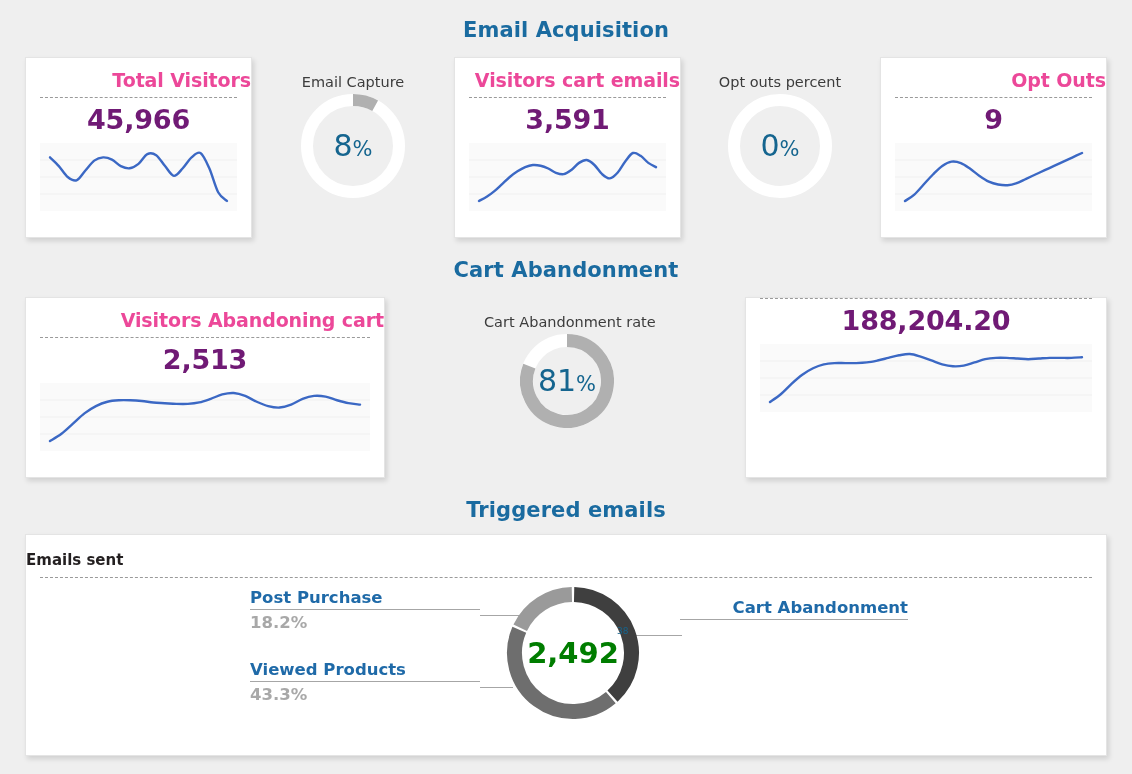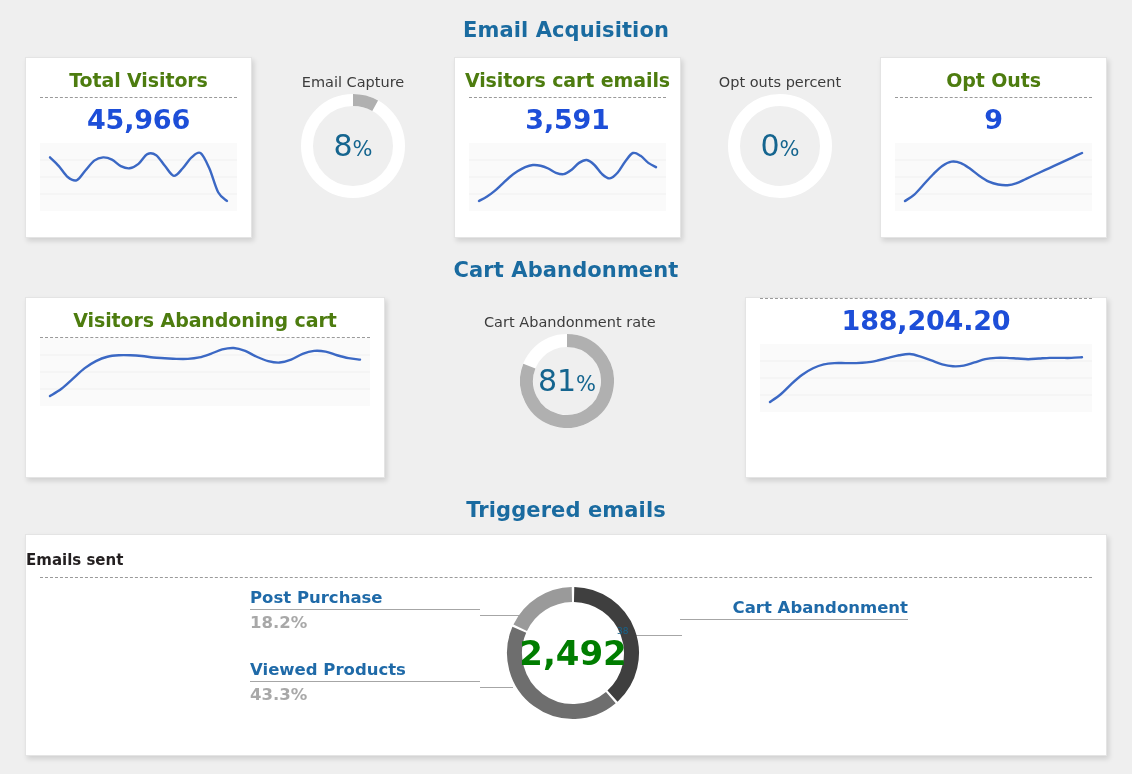--- a/index.html
+++ b/index.html
@@ -27,36 +27,36 @@
 
   
   .kpi-card {
     position: absolute;
     background: #ffffff;
     border: 1px solid #e4e4e4;
     box-shadow: 2px 3px 5px rgba(0,0,0,.13);
     padding: 0;
   }
   .kpi-title {
-    text-align: center;
+    text-align: right;
     font-size: 19px;
-    color: #4d7c0f;
+    color: #ec4899;
     font-weight: 600;
     padding-top: 11px;
     padding-bottom: 6px;
     letter-spacing: -0.1px;
   }
   .kpi-rule {
     border-top: 1px dashed #9a9a9a;
     margin: 0 14px;
     height: 0;
   }
   .kpi-value {
     text-align: center;
-    color: #1d4ed8;
+    color: #701a75;
     font-size: 27px;
     font-weight: 600;
     padding-top: 6px;
     padding-bottom: 8px;
     letter-spacing: -0.2px;
   }
   .spark-wrap {
     margin: 0 14px 14px 14px;
     background: #fafafa;
     position: relative;
@@ -143,21 +143,21 @@
     left: 505px; top: 586px;
     width: 136px; height: 134px;
   }
   #emails-donut svg { display: block; }
   #emails-donut .center-num {
     position: absolute;
     left: 0; right: 0; top: 50%;
     transform: translateY(-50%);
     text-align: center;
     color: #007d00;
-    font-size: 34px;
+    font-size: 29px;
     font-weight: 600;
   }
   .tiny-tick {
     position: absolute;
     font-size: 9px;
     color: #15658f;
   }
 </style>
 </head>
 <body>
@@ -231,20 +231,21 @@
           <line x1="0" x2="197" y1="34" y2="34" stroke="#f0f0f0" stroke-width="1"></line>
           <line x1="0" x2="197" y1="51" y2="51" stroke="#f0f0f0" stroke-width="1"></line>
           <path d="M 10.00 58.00 C 11.55 56.93, 16.21 54.30, 19.32 51.55 C 22.42 48.81, 25.53 44.87, 28.63 41.52 C 31.74 38.18, 34.84 34.60, 37.95 31.49 C 41.05 28.39, 44.16 25.04, 47.26 22.90 C 50.37 20.75, 53.47 19.07, 56.58 18.60 C 59.68 18.12, 62.79 18.84, 65.89 20.03 C 69.00 21.22, 72.11 23.61, 75.21 25.76 C 78.32 27.91, 81.42 30.78, 84.53 32.93 C 87.63 35.07, 90.74 37.22, 93.84 38.66 C 96.95 40.09, 100.05 40.93, 103.16 41.52 C 106.26 42.12, 109.37 42.48, 112.47 42.24 C 115.58 42.00, 118.68 41.16, 121.79 40.09 C 124.89 39.01, 128.00 37.22, 131.11 35.79 C 134.21 34.36, 137.32 32.93, 140.42 31.49 C 143.53 30.06, 146.63 28.63, 149.74 27.19 C 152.84 25.76, 155.95 24.33, 159.05 22.90 C 162.16 21.46, 165.26 20.03, 168.37 18.60 C 171.47 17.16, 174.58 15.73, 177.68 14.30 C 180.79 12.87, 185.45 10.72, 187.00 10.00" fill="none" stroke="#3b68c4" stroke-width="2.4" stroke-linecap="round" stroke-linejoin="round"></path>
         </svg>
       </div>
   </div>
 
   <div class="kpi-card" style="left:25px; top:297px; width:360px; height:181px;">
     <div class="kpi-title">Visitors Abandoning cart</div>
     <div class="kpi-rule"></div>
+    <div class="kpi-value">2,513</div>
     <div class="spark-wrap" style="height:68px;">
         <svg viewBox="0 0 330 68" preserveAspectRatio="none">
           <line x1="0" x2="330" y1="17" y2="17" stroke="#f0f0f0" stroke-width="1"></line>
           <line x1="0" x2="330" y1="34" y2="34" stroke="#f0f0f0" stroke-width="1"></line>
           <line x1="0" x2="330" y1="51" y2="51" stroke="#f0f0f0" stroke-width="1"></line>
           <path d="M 10.00 58.00 C 11.91 56.79, 17.65 53.64, 21.48 50.73 C 25.31 47.82, 29.14 43.94, 32.96 40.55 C 36.79 37.15, 40.62 33.27, 44.44 30.36 C 48.27 27.45, 52.10 25.03, 55.93 23.09 C 59.75 21.15, 63.58 19.70, 67.41 18.73 C 71.23 17.76, 75.06 17.52, 78.89 17.27 C 82.72 17.03, 86.54 17.15, 90.37 17.27 C 94.20 17.39, 98.02 17.64, 101.85 18.00 C 105.68 18.36, 109.51 19.09, 113.33 19.45 C 117.16 19.82, 120.99 19.94, 124.81 20.18 C 128.64 20.42, 132.47 20.79, 136.30 20.91 C 140.12 21.03, 143.95 21.15, 147.78 20.91 C 151.60 20.67, 155.43 20.30, 159.26 19.45 C 163.09 18.61, 166.91 17.15, 170.74 15.82 C 174.57 14.48, 178.40 12.42, 182.22 11.45 C 186.05 10.48, 189.88 9.76, 193.70 10.00 C 197.53 10.24, 201.36 11.45, 205.19 12.91 C 209.01 14.36, 212.84 17.03, 216.67 18.73 C 220.49 20.42, 224.32 22.12, 228.15 23.09 C 231.98 24.06, 235.80 24.79, 239.63 24.55 C 243.46 24.30, 247.28 23.09, 251.11 21.64 C 254.94 20.18, 258.77 17.27, 262.59 15.82 C 266.42 14.36, 270.25 13.27, 274.07 12.91 C 277.90 12.55, 281.73 12.91, 285.56 13.64 C 289.38 14.36, 293.21 16.18, 297.04 17.27 C 300.86 18.36, 304.69 19.45, 308.52 20.18 C 312.35 20.91, 318.09 21.39, 320.00 21.64" fill="none" stroke="#3b68c4" stroke-width="2.4" stroke-linecap="round" stroke-linejoin="round"></path>
         </svg>
       </div>
   </div>
 

